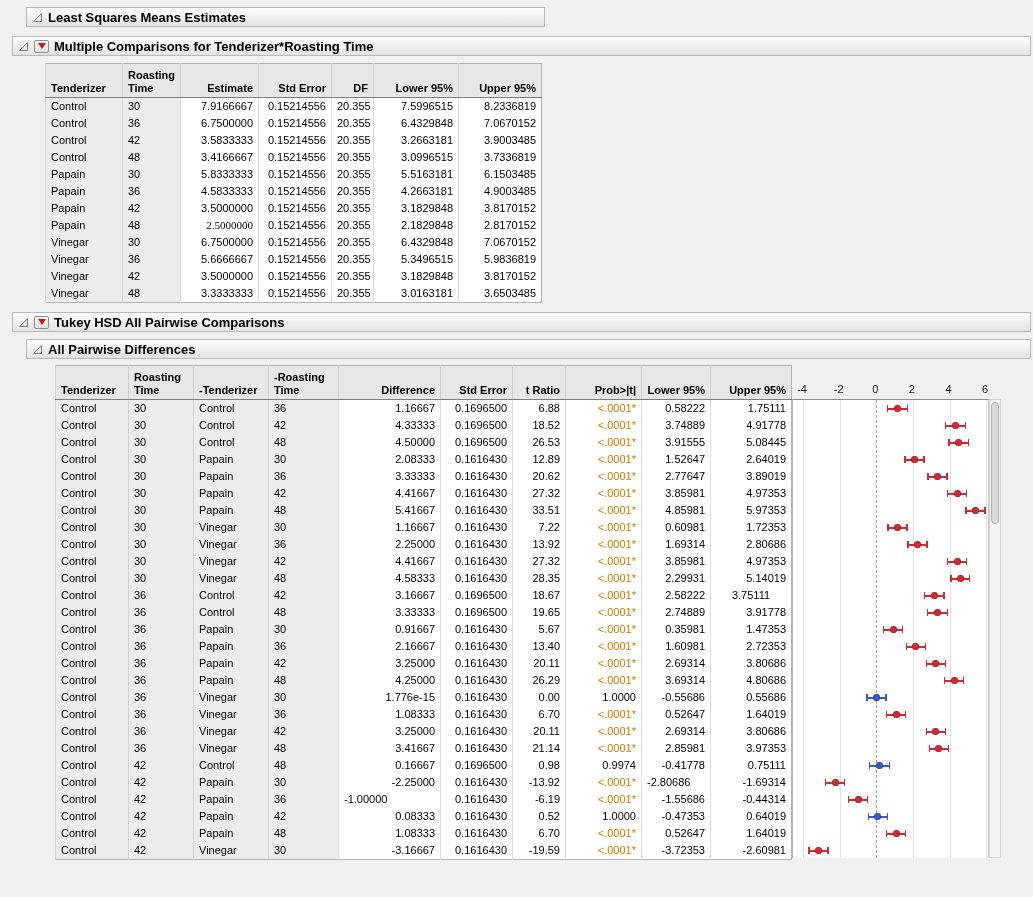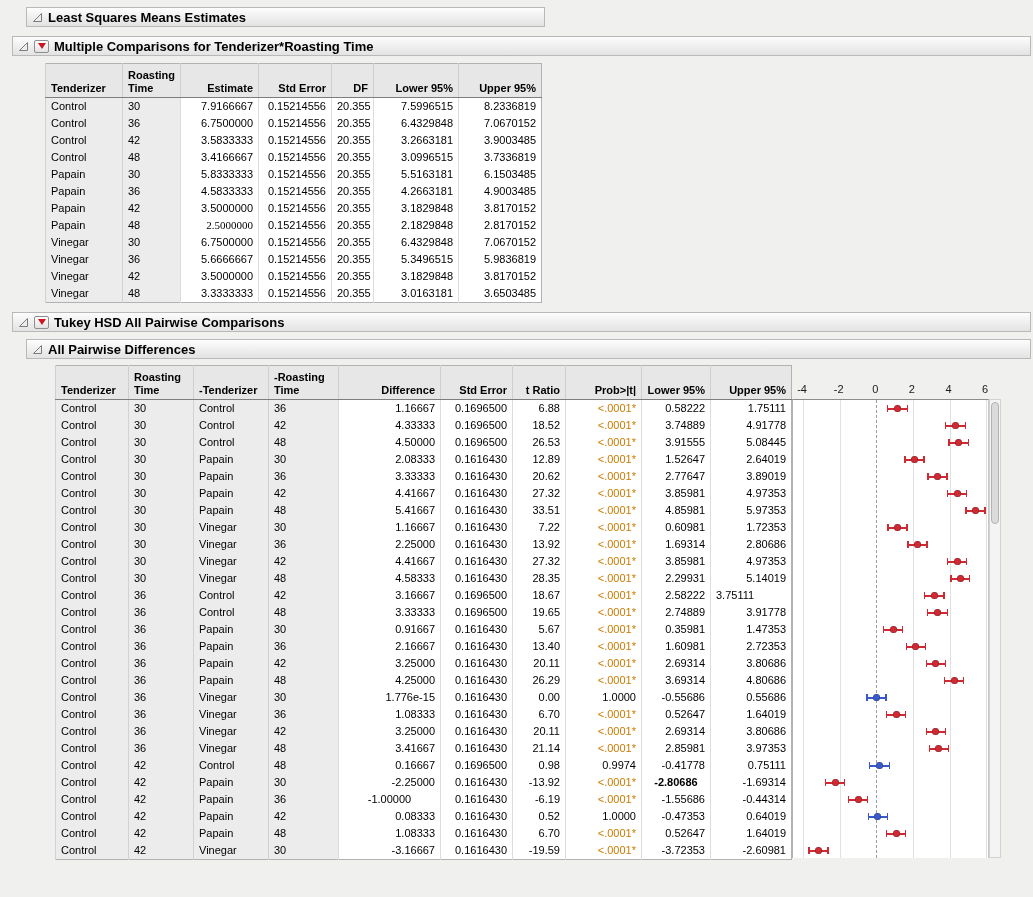--- a/index.html
+++ b/index.html
@@ -421,21 +421,21 @@
           <tr>
             <td class="lbl" style="text-align: left;">Control</td>
             <td class="lbl" style="text-align: left;">36</td>
             <td class="lbl" style="text-align: left;">Control</td>
             <td class="lbl" style="text-align: left;">42</td>
             <td style="text-align: right;">3.16667</td>
             <td style="text-align: right;">0.1696500</td>
             <td style="text-align: right;">18.67</td>
             <td style="text-align: right; color: rgb(204, 122, 0);">&lt;.0001*</td>
             <td style="text-align: right;">2.58222</td>
-            <td style="text-align: left; margin-left: 36px;">3.75111</td>
+            <td style="text-align: center; margin-left: 36px;">3.75111</td>
           </tr>
           <tr>
             <td class="lbl" style="text-align: left;">Control</td>
             <td class="lbl" style="text-align: left;">36</td>
             <td class="lbl" style="text-align: left;">Control</td>
             <td class="lbl" style="text-align: left;">48</td>
             <td style="text-align: right;">3.33333</td>
             <td style="text-align: right;">0.1696500</td>
             <td style="text-align: right;">19.65</td>
             <td style="text-align: right; color: rgb(204, 122, 0);">&lt;.0001*</td>
@@ -552,29 +552,29 @@
           </tr>
           <tr>
             <td class="lbl" style="text-align: left;">Control</td>
             <td class="lbl" style="text-align: left;">42</td>
             <td class="lbl" style="text-align: left;">Papain</td>
             <td class="lbl" style="text-align: left;">30</td>
             <td style="text-align: right;">-2.25000</td>
             <td style="text-align: right;">0.1616430</td>
             <td style="text-align: right;">-13.92</td>
             <td style="text-align: right; color: rgb(204, 122, 0);">&lt;.0001*</td>
-            <td style="text-align: center; font-weight: bold;">-2.80686</td>
+            <td style="text-align: left;">-2.80686</td>
             <td style="text-align: right;">-1.69314</td>
           </tr>
           <tr>
             <td class="lbl" style="text-align: left;">Control</td>
             <td class="lbl" style="text-align: left;">42</td>
             <td class="lbl" style="text-align: left;">Papain</td>
             <td class="lbl" style="text-align: left;">36</td>
-            <td style="text-align: center;">-1.00000</td>
+            <td style="text-align: left;">-1.00000</td>
             <td style="text-align: right;">0.1616430</td>
             <td style="text-align: right;">-6.19</td>
             <td style="text-align: right; color: rgb(204, 122, 0);">&lt;.0001*</td>
             <td style="text-align: right;">-1.55686</td>
             <td style="text-align: right;">-0.44314</td>
           </tr>
           <tr>
             <td class="lbl" style="text-align: left;">Control</td>
             <td class="lbl" style="text-align: left;">42</td>
             <td class="lbl" style="text-align: left;">Papain</td>

